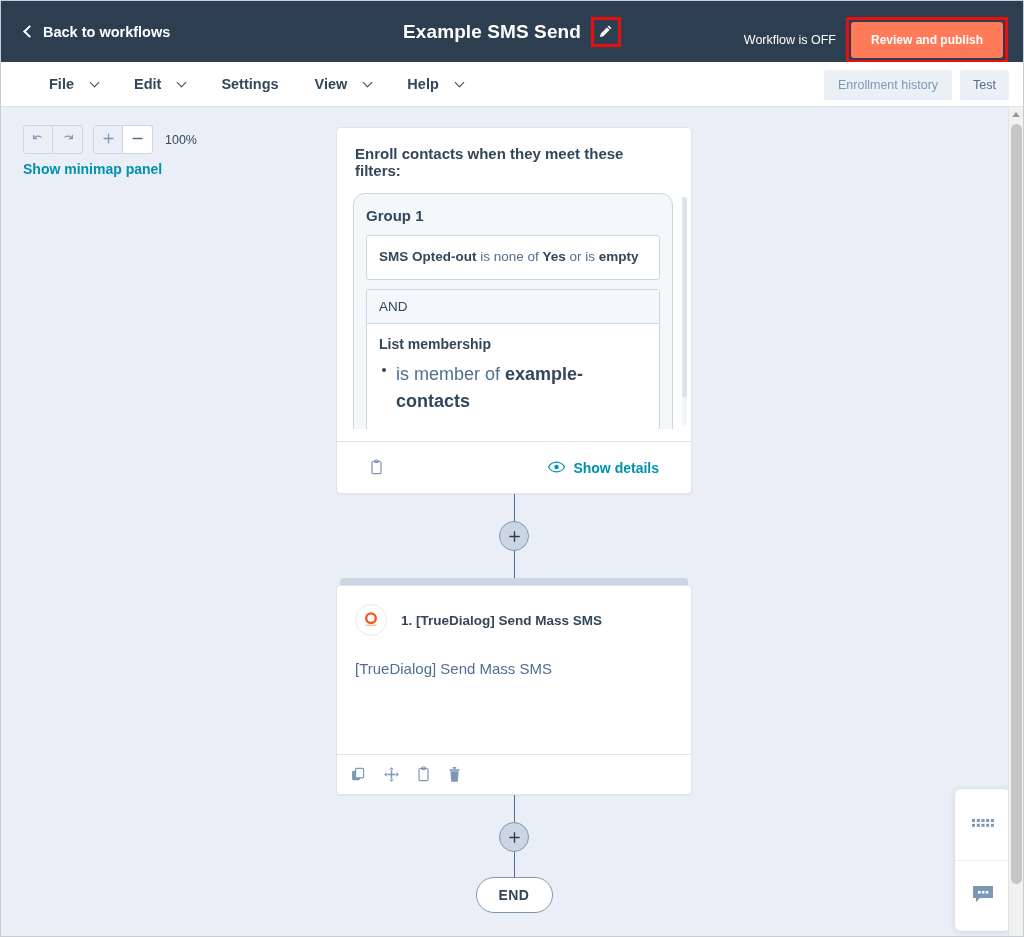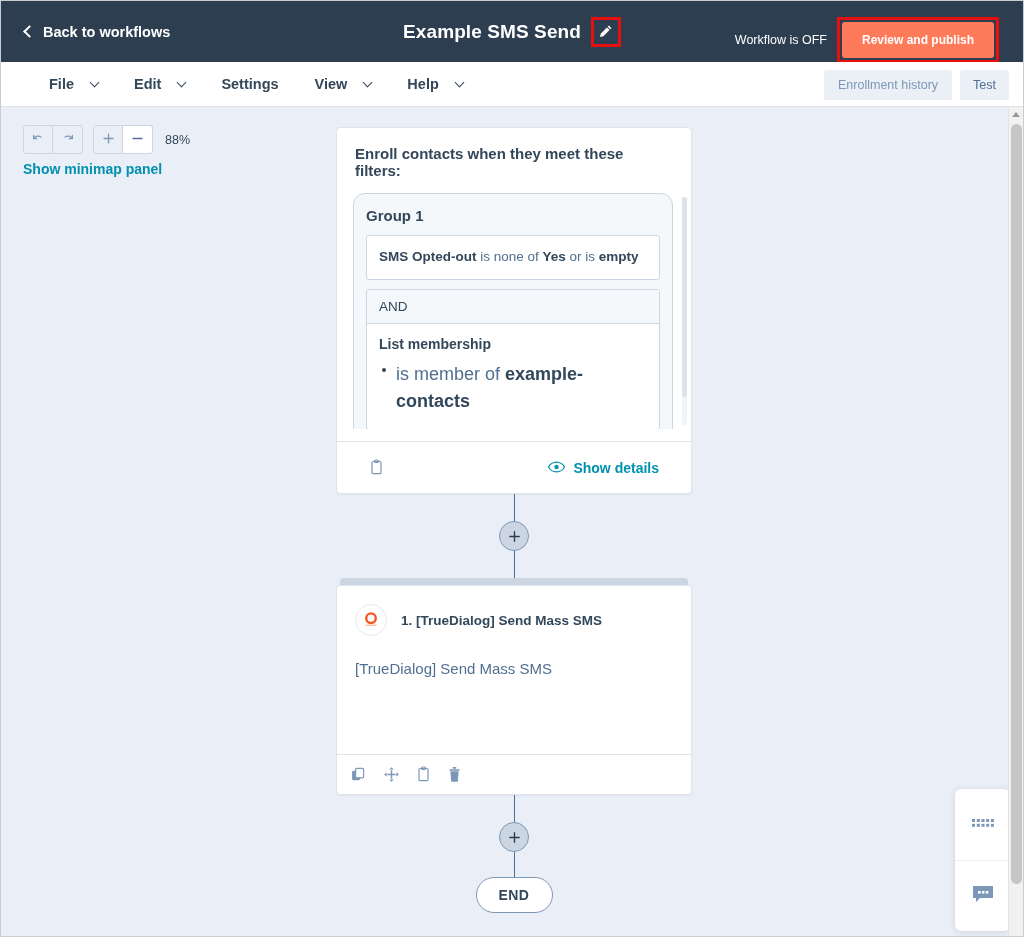--- a/index.html
+++ b/index.html
@@ -49,21 +49,21 @@
     pointer-events: auto;
     width: 30px; height: 30px;
     border: 3px solid #e8100f;
     display: flex; align-items: center; justify-content: center;
     background: #2d3e50;
     cursor: pointer;
   }
   .pencil-icon svg { display: block; }
 
   .topbar-right {
-    position: absolute; right: 16px; top: 0; height: 77px;
+    position: absolute; right: 7px; top: 0; height: 77px;
     display: flex; align-items: center;
   }
   .wf-status {
     color: #ffffff; font-size: 12.5px; margin-right: 10px;
     white-space: nowrap;
   }
   .publish-frame {
     border: 3px solid #e8100f;
     padding: 2px;
     margin-right: 8px;
@@ -431,21 +431,21 @@
           </span>
         </div>
         <div class="tool-btn">
           <span>
             <svg width="13" height="13" viewBox="0 0 16 16">
               <path d="M2.5 8h11" stroke="#506e91" stroke-width="1.6" stroke-linecap="round"></path>
             </svg>
           </span>
         </div>
       </div>
-      <span class="zoom-level">88%</span>
+      <span class="zoom-level">100%</span>
     </div>
 
     <div class="minimap-link">Show minimap panel</div>
 
     <div class="flow">
 
       <div class="card">
 
         <div class="trig-sub">Enroll contacts when they meet these filters:</div>
 

